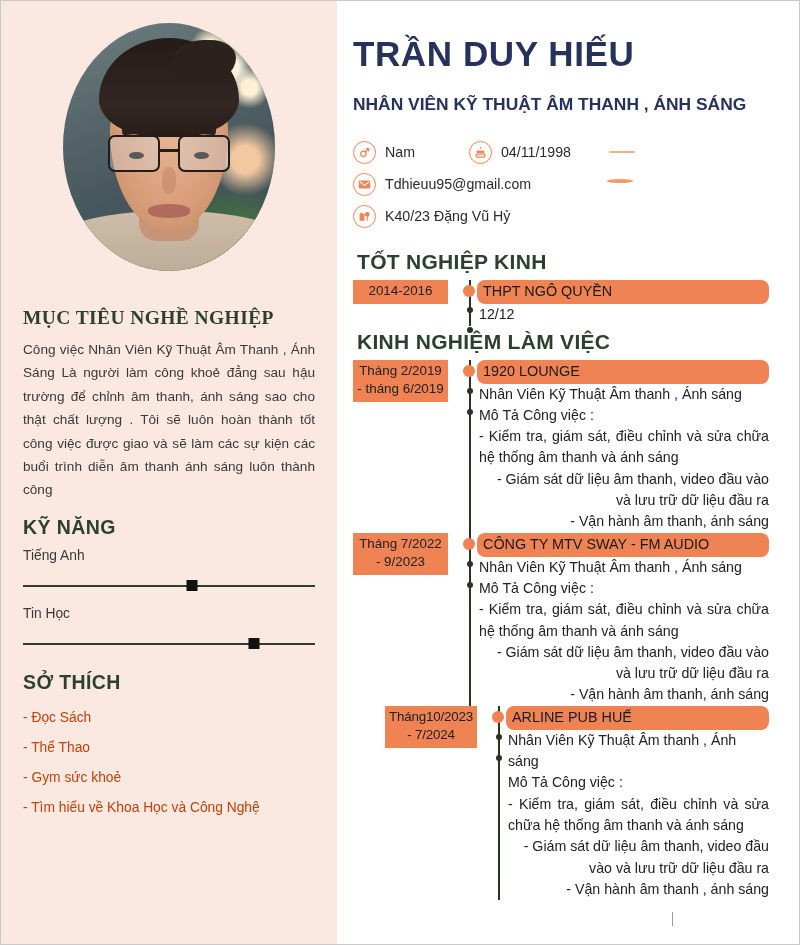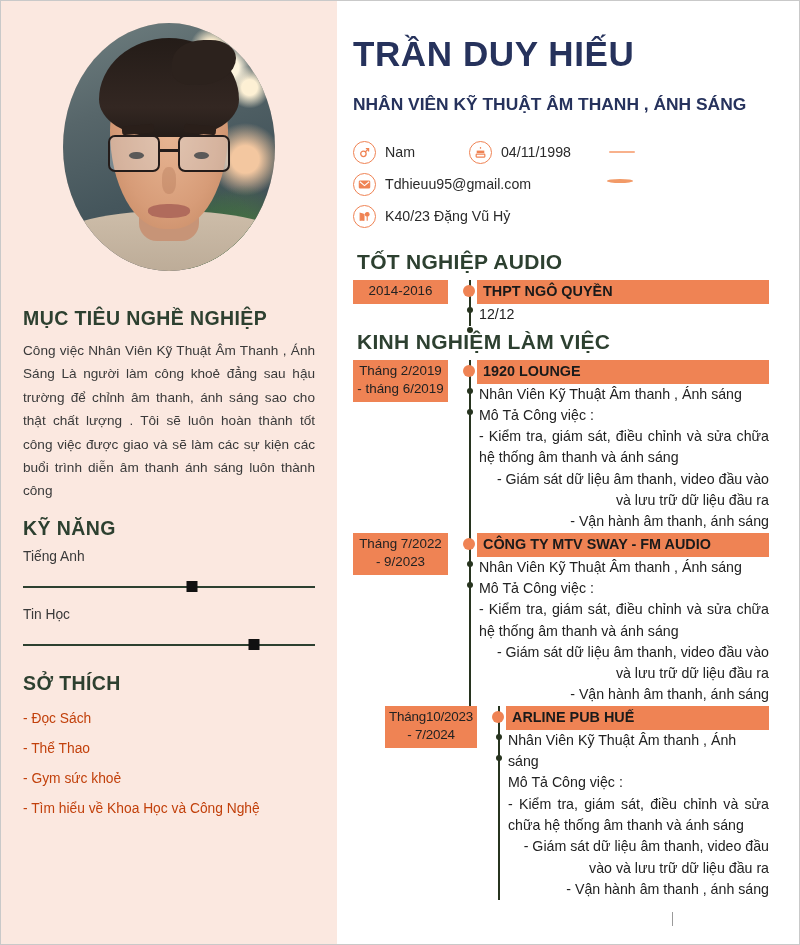--- a/index.html
+++ b/index.html
@@ -117,21 +117,21 @@
 
   .side-body { padding: 14px 22px 0 22px; }
 
   .side-h {
     color: #2d4030;
     font-size: 19.5px;
     font-weight: bold;
     letter-spacing: 0.4px;
     margin: 14px 0 9px 0;
   }
-  .side-h.first { margin-top: 22px; }
+  .side-h.first { margin-top: 22px; font-family: Liberation Serif, serif; }
 
   .objective {
     color: #3a3a3a;
     font-size: 13.6px;
     line-height: 1.72;
     text-align: justify;
   }
 
   .skill-label {
     color: #3a3a3a;
@@ -279,23 +279,24 @@
     background: #27341f;
     border-radius: 50%;
   }
 
   .tl-content { flex: 1; min-width: 0; }
 
   .tl-title {
     background: #ef8354;
     color: #1a1a1a;
     font-size: 14.4px;
-    font-weight: bold;
+    font-weight: normal;
     padding: 2px 6px 3px 6px;
     line-height: 1.32;
+    border-radius: 8px;
   }
   .tl-sub {
     color: #222222;
     font-size: 14.2px;
     line-height: 1.5;
     padding-left: 2px;
   }
   .tl-bullet {
     color: #222222;
     font-size: 14.2px;
@@ -428,21 +429,21 @@
               <circle cx="17" cy="8" r="3.4" fill="#ef8354" stroke="#ef8354"></circle>
               <path d="M17 12 L17 20"></path>
             </svg>
           </span>
           <span class="ctext">K40/23 Đặng Vũ Hỷ</span>
         </div>
       </div>
 
     </div>
 
-    <h2 class="sec-h">TỐT NGHIỆP AUDIO</h2>
+    <h2 class="sec-h">TỐT NGHIỆP KINH</h2>
     <div class="tl">
       <div class="tl-row">
         <div class="tl-date">
           <div class="tl-date-chip">2014-2016</div>
         </div>
         <div class="tl-axis">
           <div class="tl-line"></div>
           <div class="tl-dot-big"></div>
           <div class="tl-dot-sm" style="top:27px"></div>
           <div class="tl-dot-sm" style="top:47px"></div>

